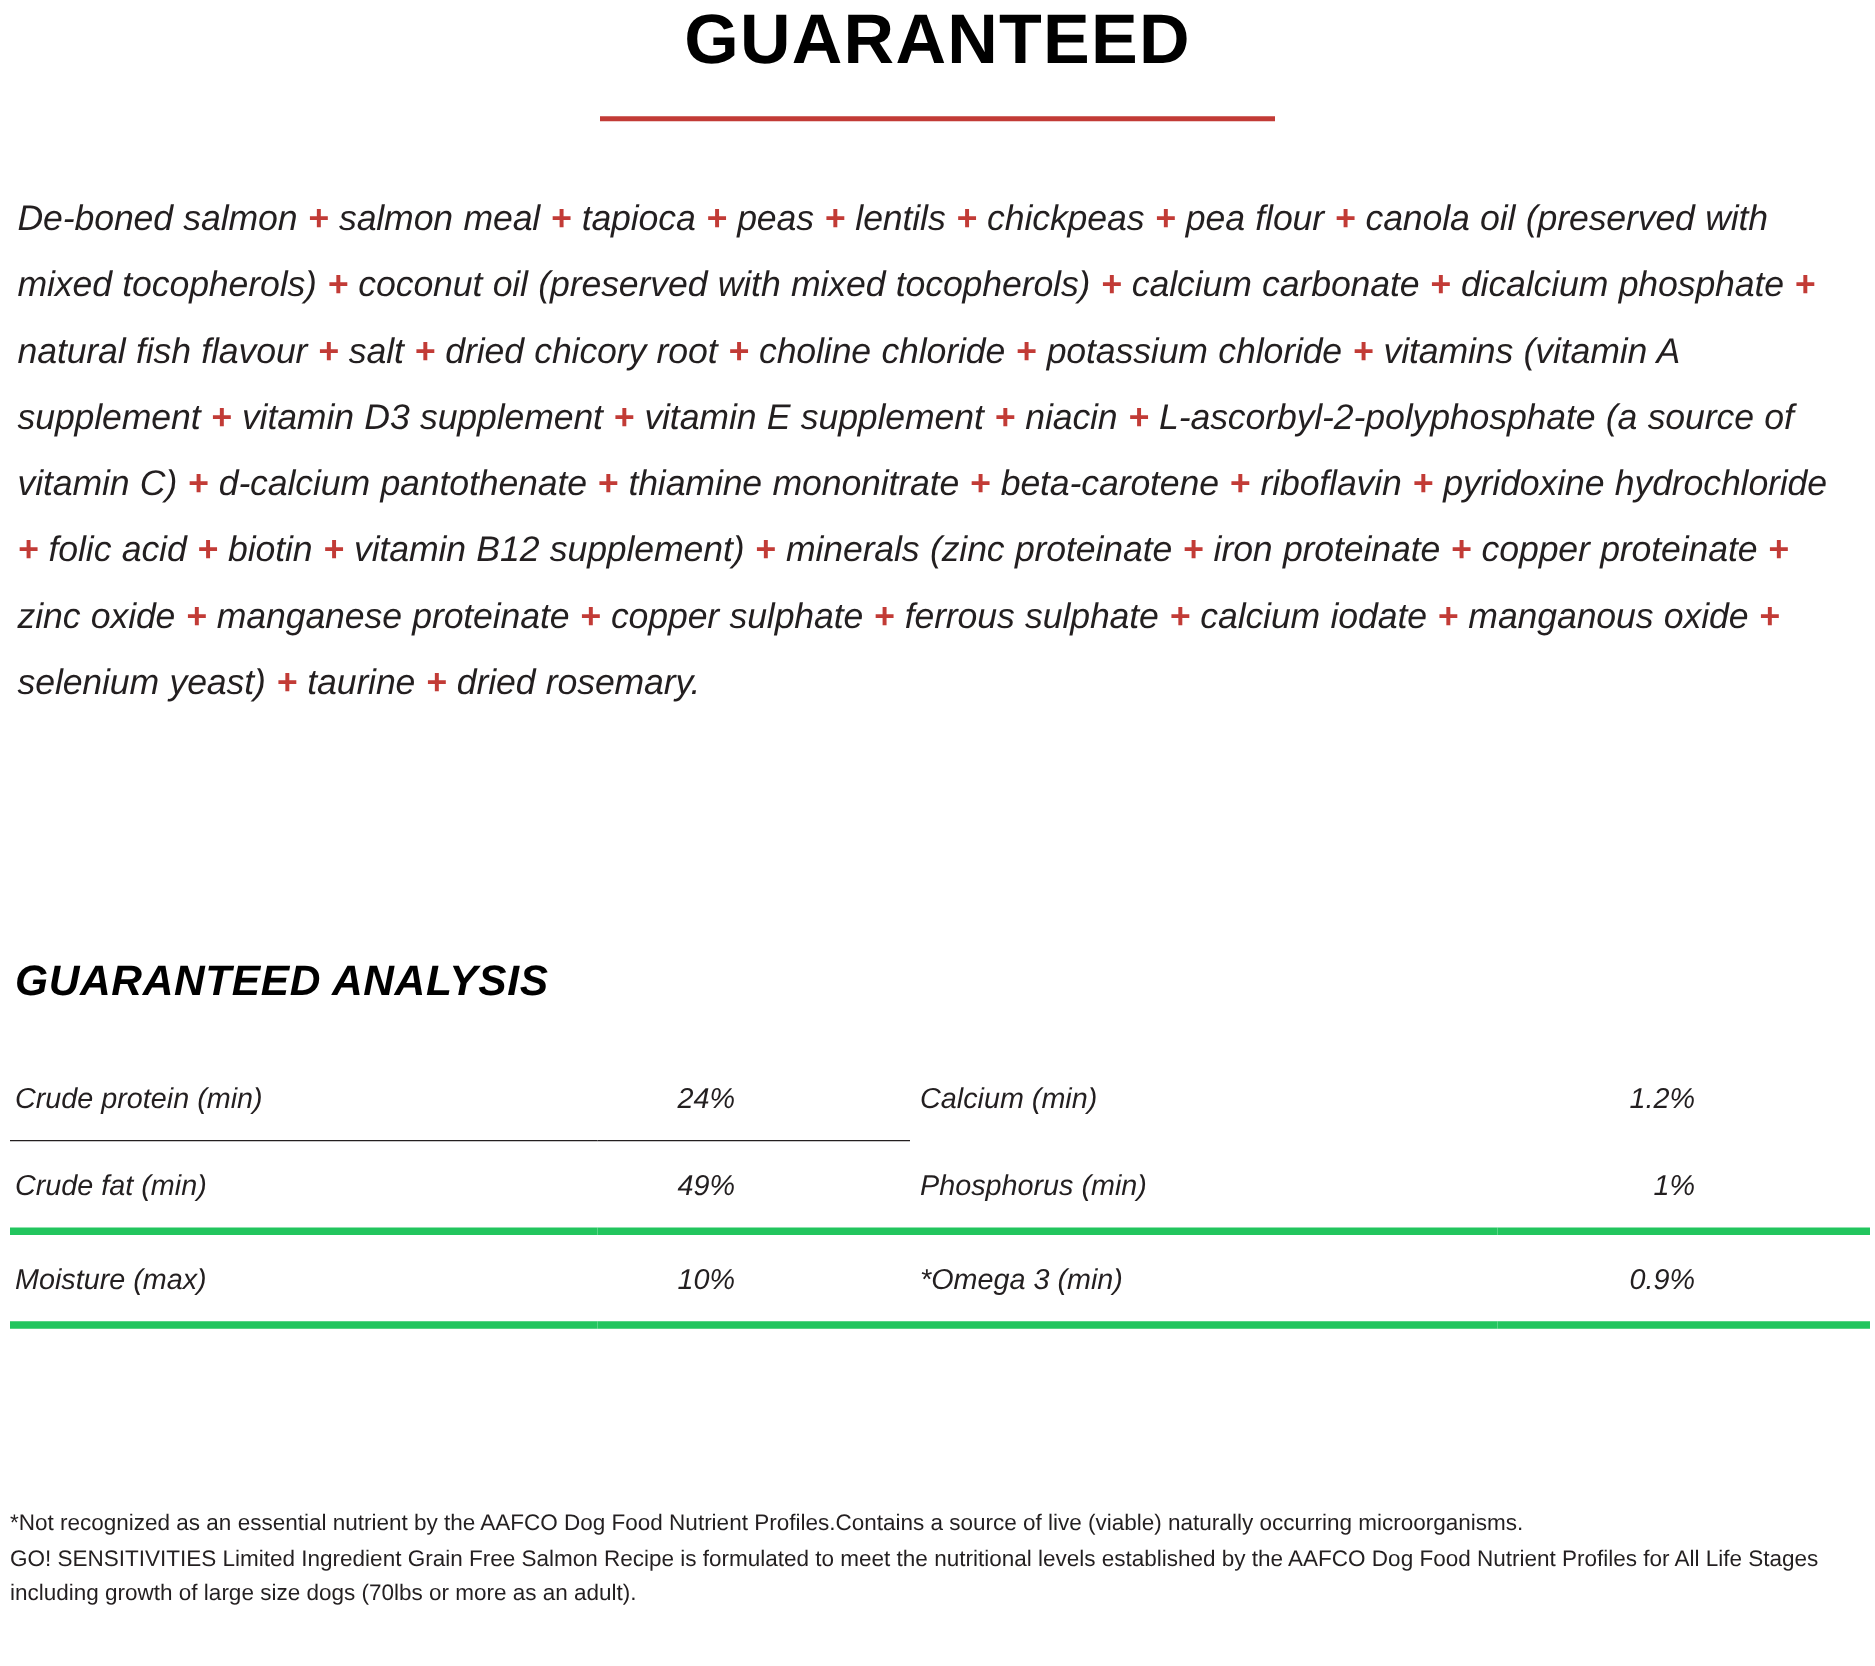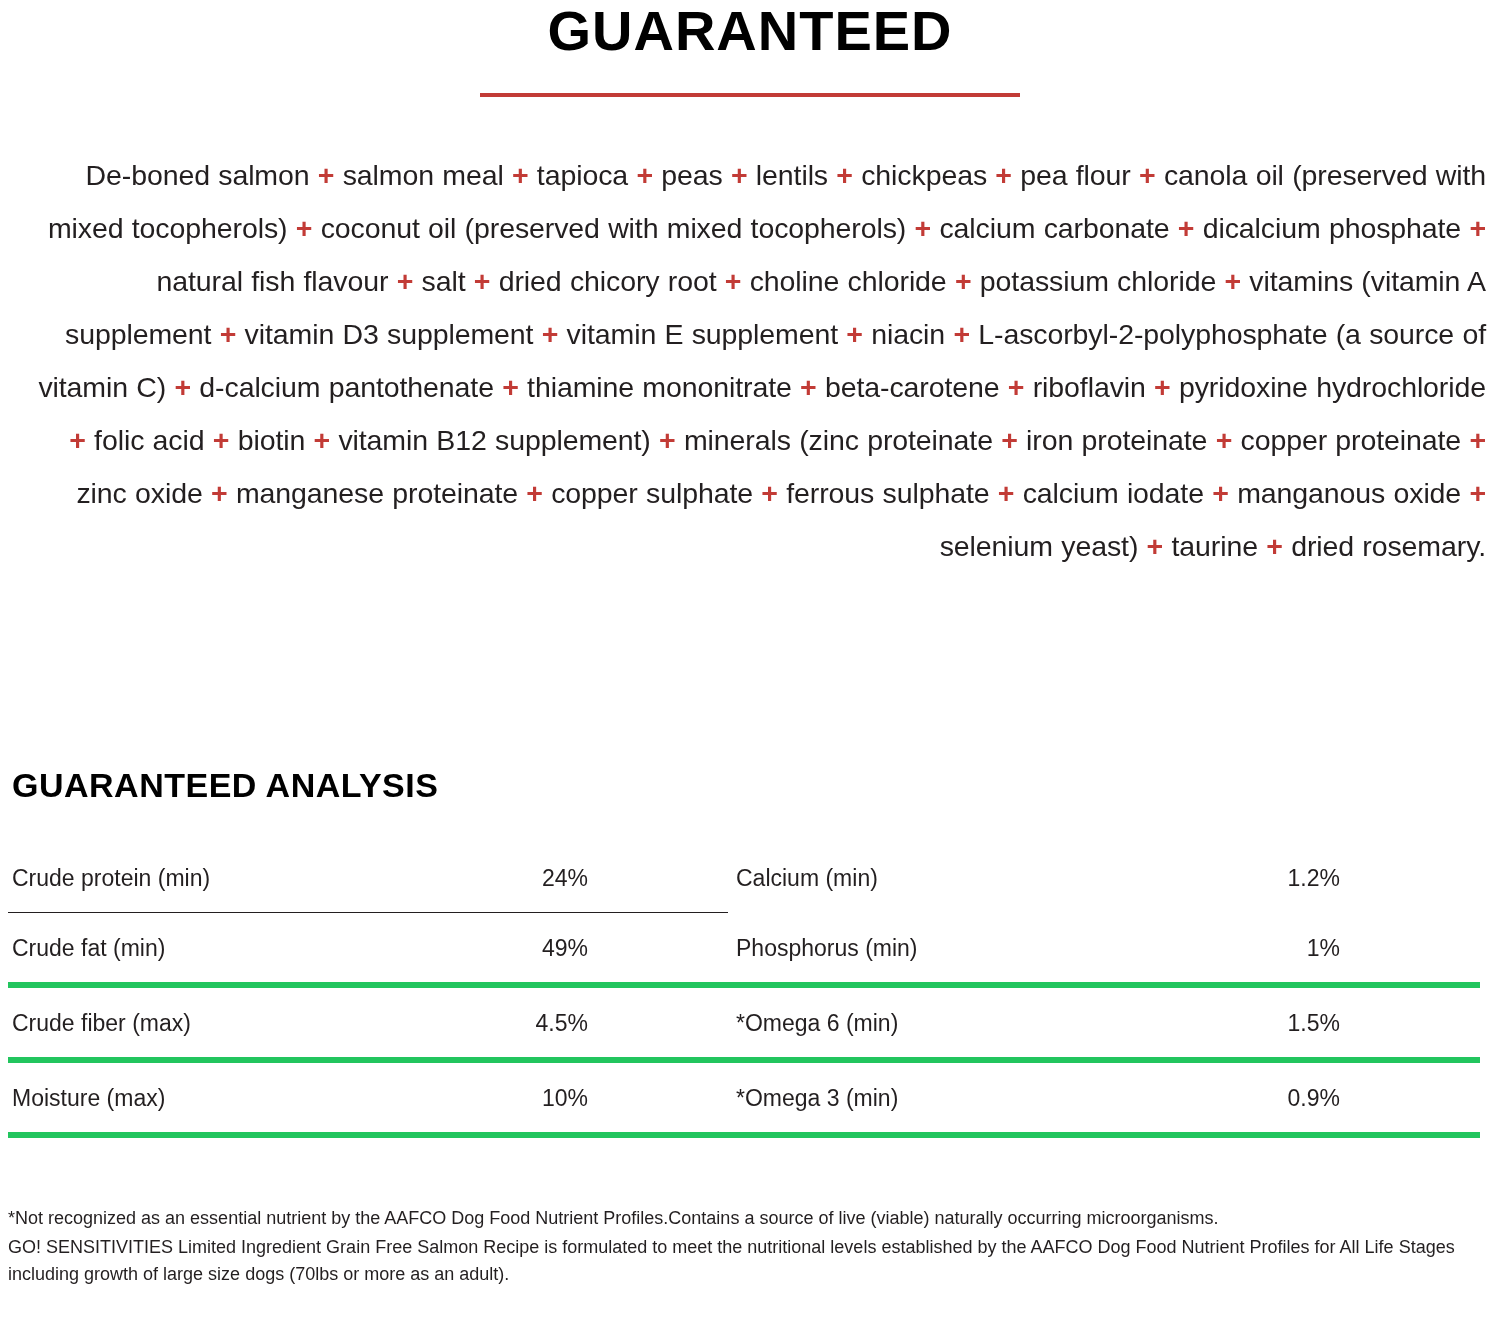--- a/index.html
+++ b/index.html
@@ -40,39 +40,41 @@
   .ing-rule {
     width: 540px;
     height: 4px;
     background: #c23b36;
     margin: 32px auto 0 auto;
   }
 
   
   .ing-body {
     margin: 52px 0 0 0;
-    text-align: right;
+    text-align: left;
     font-size: 28.5px;
     line-height: 53px;
     color: #231f20;
     letter-spacing: -0.1px;
     word-spacing: 0.5px;
     padding: 0 6px;
+    font-style: italic;
   }
   .plus {
     color: #c23b36;
     font-weight: 700;
   }
 
   
   .ga-section {
     position: absolute;
     top: 766px;
     left: 8px;
-    right: 20px;
+    right: 4px;
+    font-style: italic;
   }
   .ga-title {
     font-size: 34px;
     font-weight: bold;
     letter-spacing: 0.5px;
     color: #000000;
     margin: 0 0 38px 4px;
   }
 
   .ga-table {
@@ -135,26 +137,20 @@
           <td class="col-label-r">Calcium (min)</td>
           <td class="col-val-r">1.2%</td>
         </tr>
         <tr class="row-sep-full">
           <td class="col-label-l">Crude fat (min)</td>
           <td class="col-val-l">49%</td>
           <td class="col-label-r">Phosphorus (min)</td>
           <td class="col-val-r">1%</td>
         </tr>
         <tr class="row-sep-full">
-          <td class="col-label-l">Crude fiber (max)</td>
-          <td class="col-val-l">4.5%</td>
-          <td class="col-label-r">*Omega 6 (min)</td>
-          <td class="col-val-r">1.5%</td>
-        </tr>
-        <tr class="row-sep-full">
           <td class="col-label-l">Moisture (max)</td>
           <td class="col-val-l">10%</td>
           <td class="col-label-r">*Omega 3 (min)</td>
           <td class="col-val-r">0.9%</td>
         </tr>
       </tbody>
     </table>
   </div>
 
   <div class="footnote footnote-1">*Not recognized as an essential nutrient by the AAFCO Dog Food Nutrient Profiles.Contains a source of live (viable) naturally occurring microorganisms.</div>

